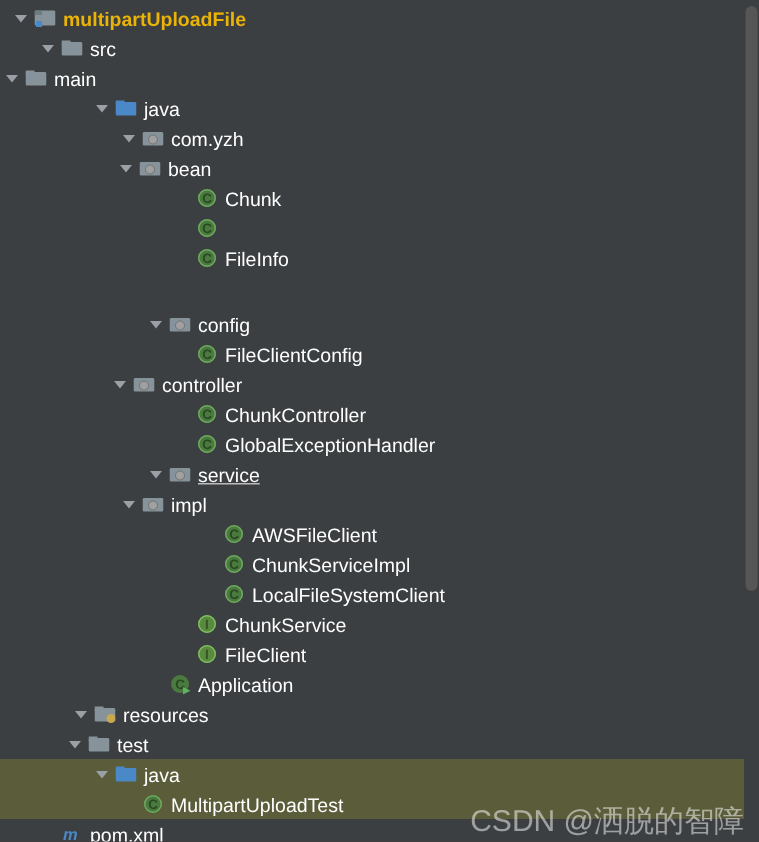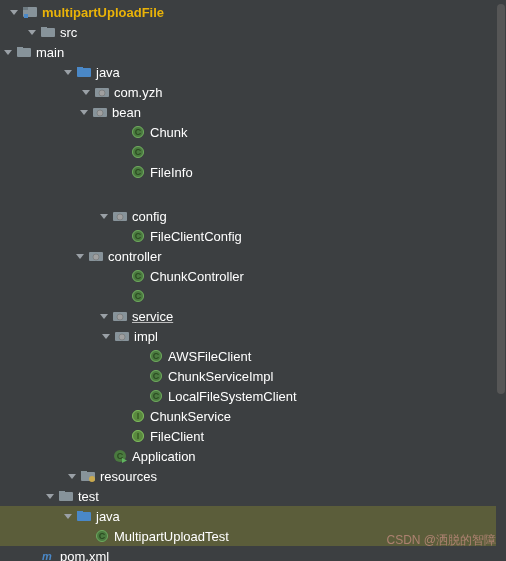--- a/index.html
+++ b/index.html
@@ -60,24 +60,24 @@
     right: 1px;
     top: 4px;
     width: 8px;
     height: 390px;
     background: #565656;
     border-radius: 4px;
   }
   .watermark {
     position: absolute;
     right: 10px;
-    bottom: 12px;
-    color: #fca5a5;
+    bottom: 0;
+    color: #ffffff;
     opacity: 0.5;
-    font-size: 12px;
+    font-size: 20px;
     pointer-events: none;
   }
 </style>
 </head>
 <body>
 
 <div class="tree" id="tree">
     <div class="row" style="padding-left: 6px;">
       <span class="arrow">
         <svg width="10" height="10">
@@ -247,36 +247,37 @@
     </div>
     <div class="row" style="padding-left: 114px;">
       <span class="spacer"></span>
       <span class="icon">
         <svg width="14" height="14">
           <circle cx="7" cy="7" r="6" fill="#4a7a3f"></circle>
           <text x="7" y="10" text-anchor="middle" fill="#2a4a20" font-size="9" font-family="Arial" font-weight="bold">C</text>
           <circle cx="7" cy="7" r="5.5" fill="none" stroke="#6fa85f" stroke-width="1"></circle>
         </svg>
       </span>
+      <span class="label">GlobalExceptionHandler</span>
     </div>
     <div class="row" style="padding-left: 96px; text-decoration: underline;">
       <span class="arrow">
         <svg width="10" height="10">
           <polygon points="1,3 9,3 5,8" fill="#9aa0a6"></polygon>
         </svg>
       </span>
       <span class="icon">
         <svg width="14" height="14">
           <rect x="0" y="3" width="14" height="9" rx="1" fill="#87939a"></rect>
           <circle cx="7" cy="8" r="3" fill="#a0a0a0" stroke="#666" stroke-width="0.5"></circle>
         </svg>
       </span>
       <span class="label">service</span>
     </div>
-    <div class="row" style="padding-left: 78px; margin-left: 20px;">
+    <div class="row" style="padding-left: 78px;">
       <span class="arrow">
         <svg width="10" height="10">
           <polygon points="1,3 9,3 5,8" fill="#9aa0a6"></polygon>
         </svg>
       </span>
       <span class="icon">
         <svg width="14" height="14">
           <rect x="0" y="3" width="14" height="9" rx="1" fill="#87939a"></rect>
           <circle cx="7" cy="8" r="3" fill="#a0a0a0" stroke="#666" stroke-width="0.5"></circle>
         </svg>
@@ -342,21 +343,21 @@
       <span class="spacer"></span>
       <span class="icon">
         <svg width="14" height="14">
           <circle cx="7" cy="7" r="6" fill="#4a7a3f"></circle>
           <text x="7" y="10" text-anchor="middle" fill="#2a4a20" font-size="9" font-family="Arial" font-weight="bold">C</text>
           <polygon points="9,9 14,11.5 9,14" fill="#5fb35f"></polygon>
         </svg>
       </span>
       <span class="label">Application</span>
     </div>
-    <div class="row" style="padding-left: 64px;">
+    <div class="row" style="padding-left: 46px;">
       <span class="arrow">
         <svg width="10" height="10">
           <polygon points="1,3 9,3 5,8" fill="#9aa0a6"></polygon>
         </svg>
       </span>
       <span class="icon">
         <svg width="14" height="14">
           <rect x="0" y="3" width="14" height="9" rx="1" fill="#87939a"></rect>
           <rect x="0" y="2" width="6" height="3" fill="#87939a"></rect>
           <circle cx="11" cy="10" r="3" fill="#c9a94e"></circle>

